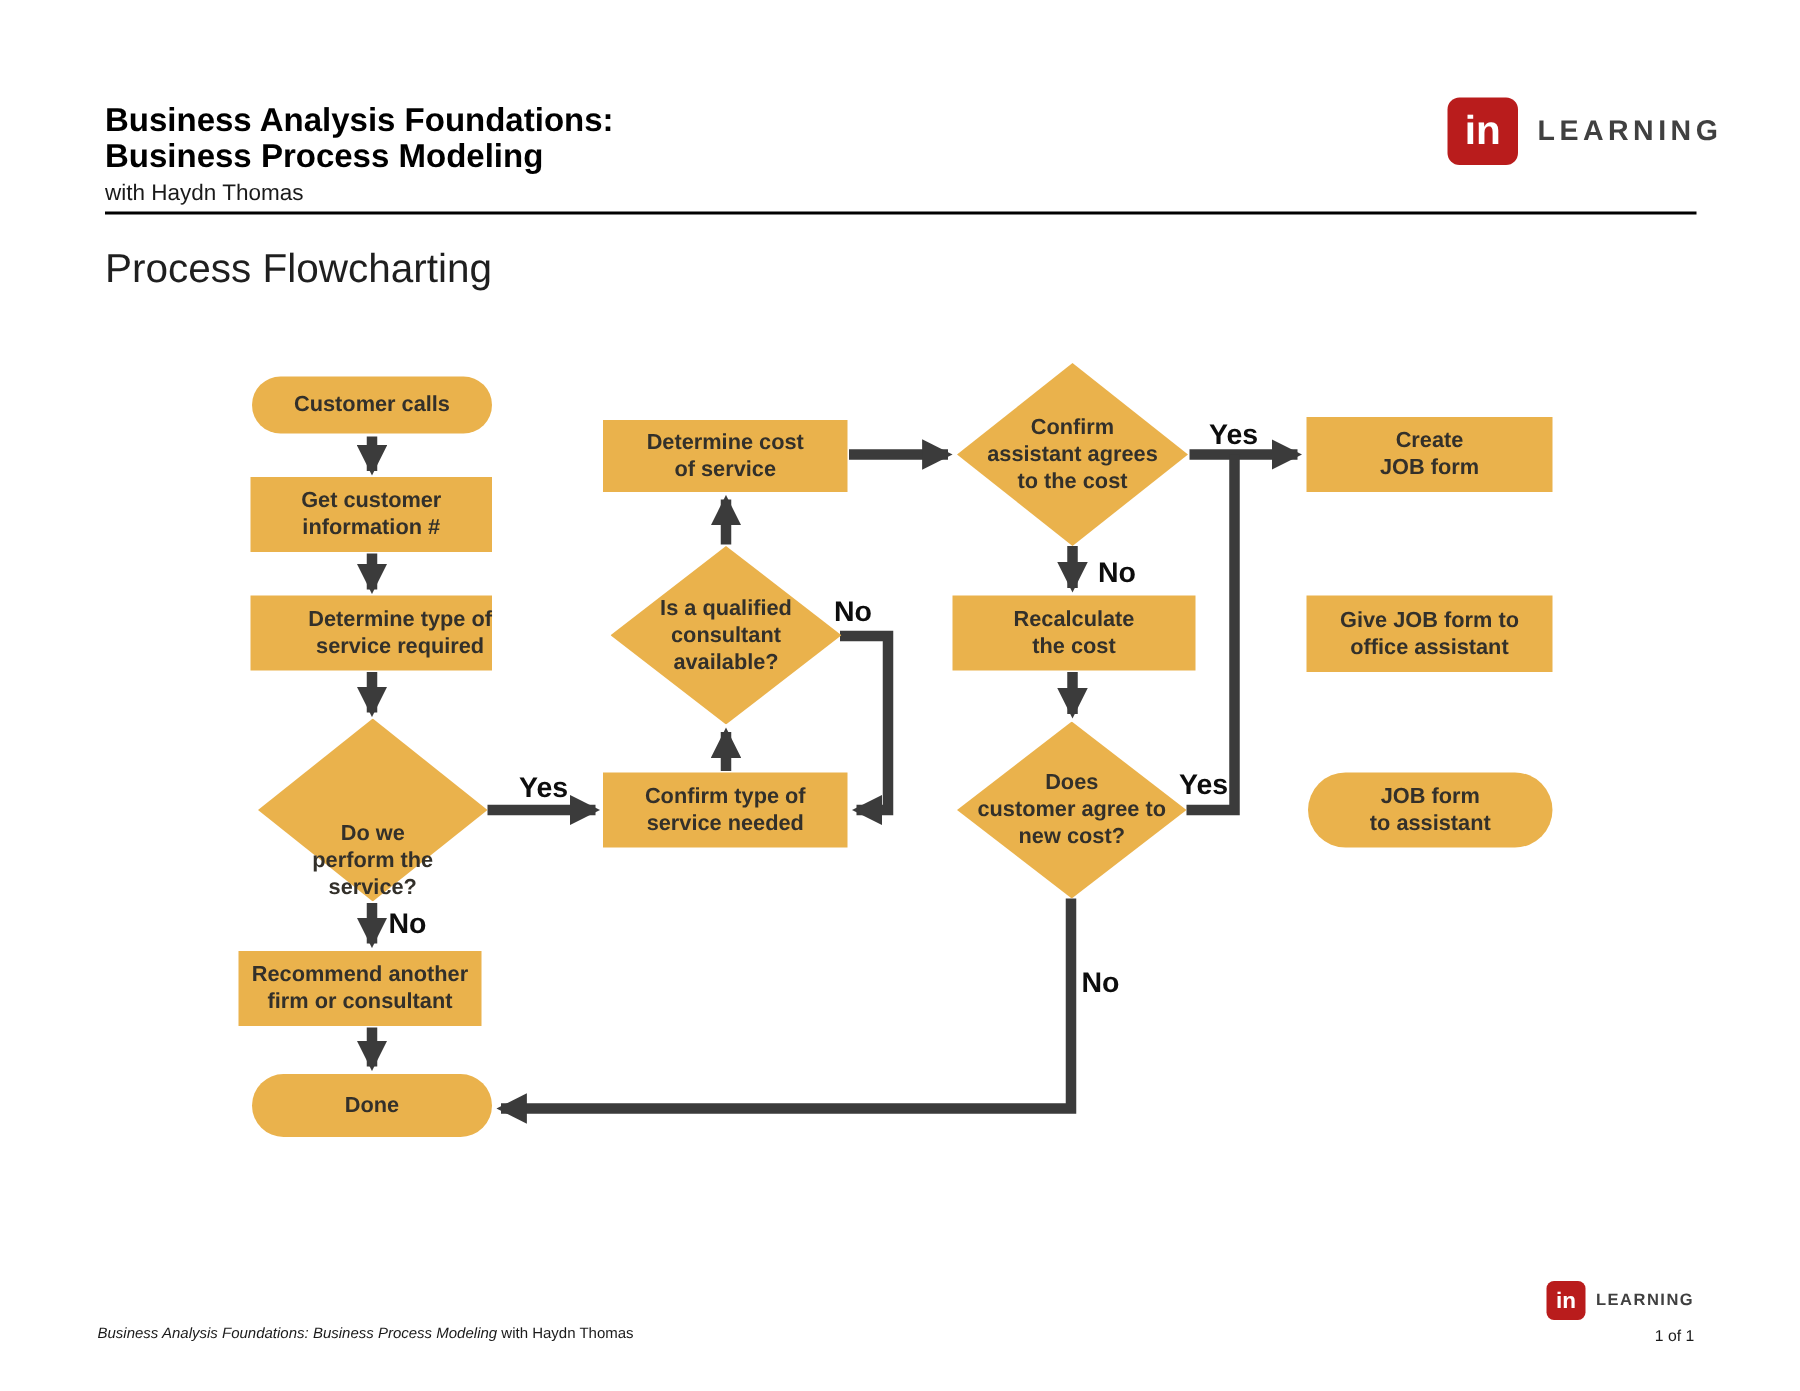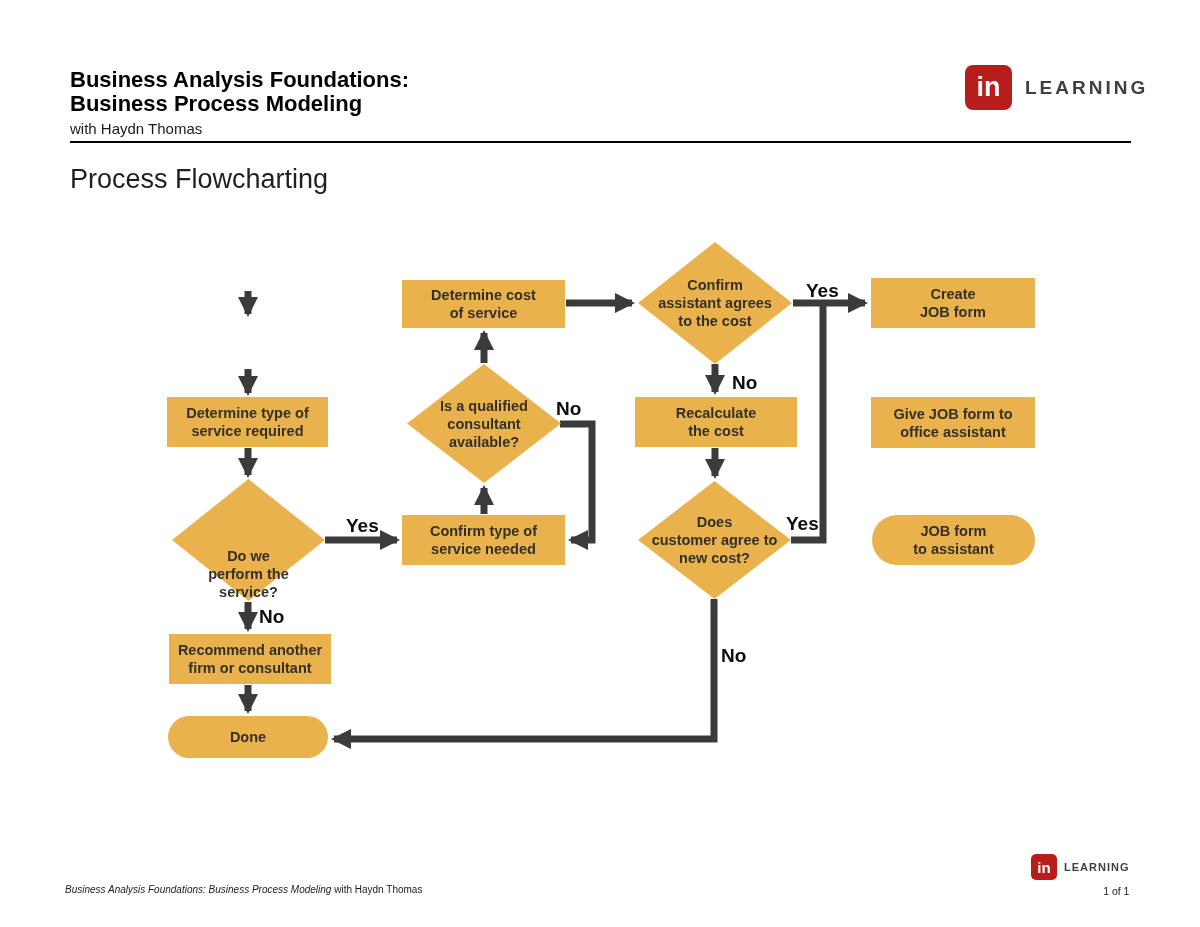--- a/index.html
+++ b/index.html
@@ -111,34 +111,41 @@
     <path class="conn" marker-end="url(#ah)" d="M484 363 L484 333"></path>
     <path class="conn" marker-end="url(#ah)" d="M566 303 L632 303"></path>
     <path class="conn" marker-end="url(#ah)" d="M560 424 L592 424 L592 540 L571 540"></path>
     <path class="conn" marker-end="url(#ah)" d="M793 303 L865 303"></path>
     <path class="conn" marker-end="url(#ah)" d="M715 364 L715 392"></path>
     <path class="conn" marker-end="url(#ah)" d="M715 448 L715 476"></path>
     <path class="conn" d="M791 540 L823 540 L823 303"></path>
     <path class="conn" marker-end="url(#ah)" d="M714 599 L714 739 L334 739"></path>
   </svg>
 
-
-
-  <div class="node rect" style="left:167px; top:397px; width:161px; height:50px;">
+  <div class="node pill" style="left:168px; top:251px; width:160px; height:38px;">
+    <span>Customer calls</span>
+  </div>
+
+  <div class="node rect" style="left:167px; top:318px; width:161px; height:50px;">
+    <span>Get customer
+information #</span>
+  </div>
+
+  <div class="node rect" style="left:167px; top:397px; width:161px; height:50px;justify-content:flex-end;">
     <span>Determine type of
 service required</span>
   </div>
 
   <div class="node diamond" style="left:172px; top:479px; width:153px; height:122px;align-items:flex-end;">
     <span>Do we
 perform the
 service?</span>
   </div>
 
-  <div class="node rect" style="left:169px; top:634px; width:162px; height:50px;">
+  <div class="node rect" style="left:159px; top:634px; width:162px; height:50px;">
     <span>Recommend another
 firm or consultant</span>
   </div>
 
   <div class="node pill" style="left:168px; top:716px; width:160px; height:42px;">
     <span>Done</span>
   </div>
 
   <div class="node rect" style="left:402px; top:280px; width:163px; height:48px;">
     <span>Determine cost

